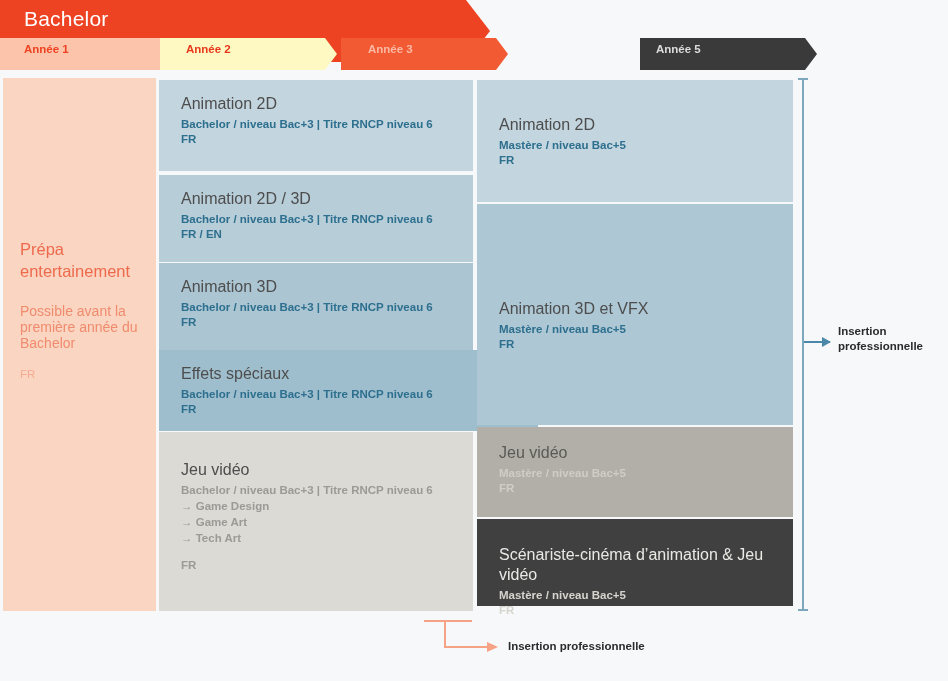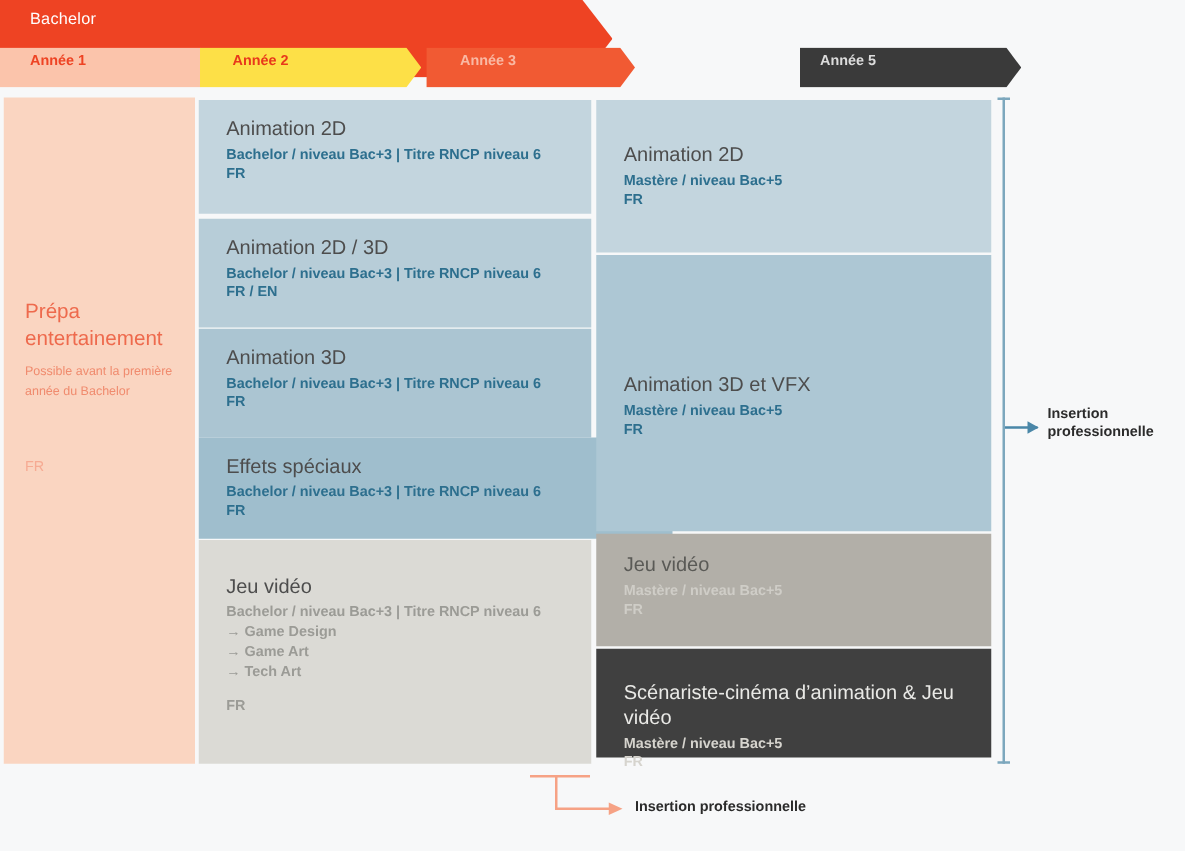--- a/index.html
+++ b/index.html
@@ -31,21 +31,21 @@
   .track-mastere {
     position: absolute;
     left: 466px; top: 0;
     width: 339px; height: 62px;
     background: #2b2b2b;
     clip-path: polygon(0 0, 315px 0, 339px 50%, 315px 100%, 0 100%);
   }
   .track-label {
     position: absolute;
     left: 24px; top: 7px;
-    font-size: 13px;
+    font-size: 21px;
     color: #ffffff;
     letter-spacing: .2px;
   }
   .track-mastere .track-label { left: 32px; }
 
   .year {
     position: absolute;
     top: 38px;
     height: 32px;
     font-size: 11.5px;
@@ -54,21 +54,21 @@
   }
   .year span {
     position: absolute;
     left: 24px;
     top: 0;
     white-space: nowrap;
   }
   #year-1 { left: 0;     width: 172px; background: #fbc4ab;
             clip-path: polygon(0 0, 160px 0, 172px 50%, 160px 100%, 0 100%); }
   #year-1 span { color: #ee4323; }
-  #year-2 { left: 160px; width: 177px; background: #fde047;
+  #year-2 { left: 160px; width: 177px; background: #fef9c3;
             clip-path: polygon(0 0, 165px 0, 177px 50%, 165px 100%, 0 100%); }
   #year-2 span { color: #e8381b; left: 26px; }
   #year-3 { left: 325px; width: 167px; background: #f15a33;
             clip-path: polygon(0 0, 155px 0, 167px 50%, 155px 100%, 0 100%); margin-left: 16px; }
   #year-3 span { color: #f9b9a4; left: 27px; }
   #year-4 { left: 480px; width: 172px; background: #5a5a5a;
             clip-path: polygon(0 0, 160px 0, 172px 50%, 160px 100%, 0 100%); }
   #year-4 span { color: #b9b9b9; left: 22px; }
   #year-5 { left: 640px; width: 177px; background: #3a3a3a;
             clip-path: polygon(0 0, 165px 0, 177px 50%, 165px 100%, 0 100%); }
@@ -84,23 +84,23 @@
   #prepa .prepa-title {
     position: absolute;
     left: 17px; top: 160px;
     width: 130px;
     font-size: 16.5px;
     line-height: 22px;
     color: #ee6a4d;
   }
   #prepa .prepa-sub {
     position: absolute;
-    left: 17px; top: 212px;
+    left: 17px; top: 225px;
     width: 130px;
-    font-size: 10px;
+    font-size: 14px;
     line-height: 16px;
     color: #f08b6e;
   }
   #prepa .prepa-lang {
     position: absolute;
     left: 17px; top: 290px;
     font-size: 11.5px;
     color: #f6ab93;
   }
 

